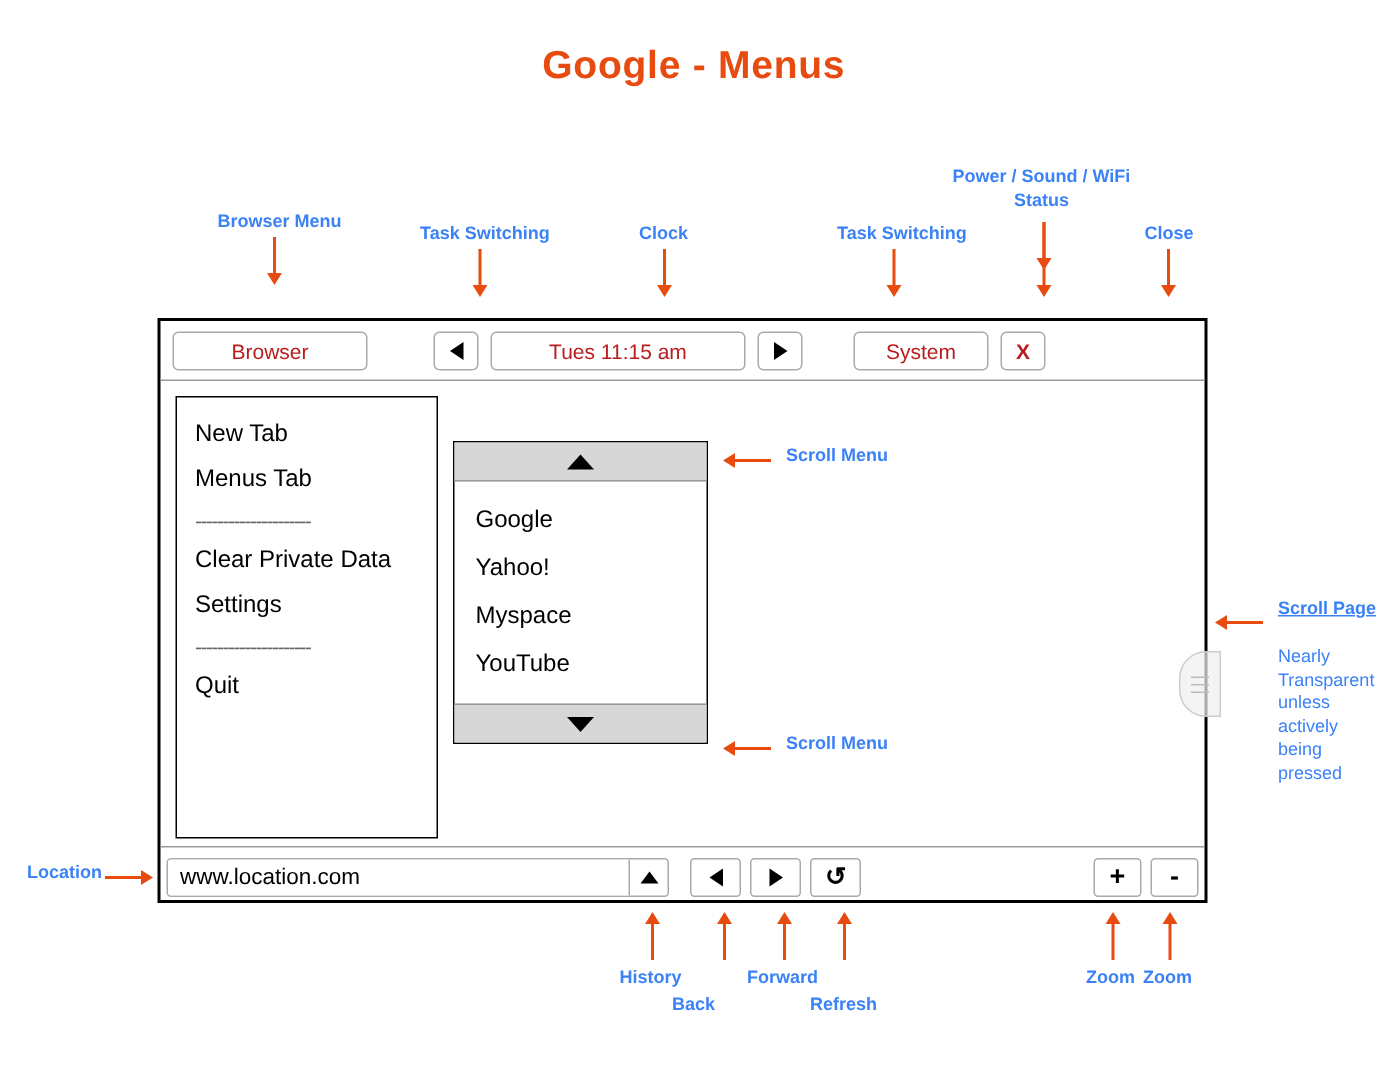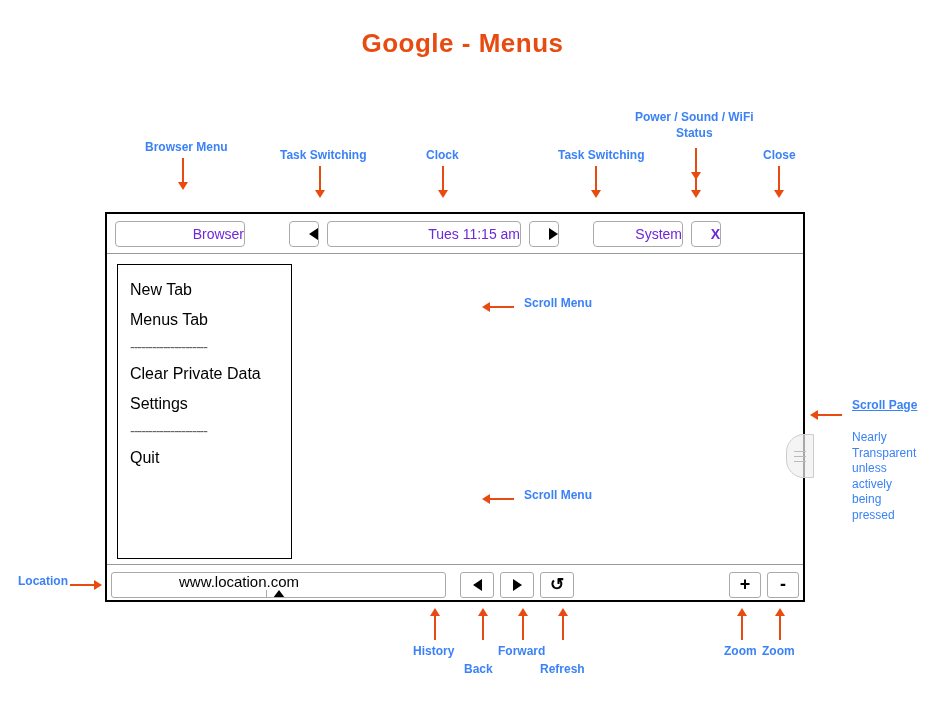--- a/index.html
+++ b/index.html
@@ -118,29 +118,29 @@
     align-items: center;
     padding: 0 4px;
   }
   .btn {
     border: 1px solid #aaa;
     border-radius: 4px;
     background: #fff;
     height: 26px;
     display: flex;
     align-items: center;
-    justify-content: flex-end;
+    justify-content: center;
     font-size: 14px;
-    color: #6d28d9;
+    color: #b91c1c;
     margin: 0 4px;
   }
   .browser-btn { width: 130px; }
   .task-btn { width: 30px; margin-left: 40px; }
   .task-btn-right { width: 30px; }
-  .clock-btn { width: 194px; }
+  .clock-btn { width: 170px; }
   .system-btn { width: 90px; margin-left: 30px; }
   .close-btn { width: 30px; font-weight: bold; }
   .tri-left {
     width:0;height:0;border-top:6px solid transparent;border-bottom:6px solid transparent;border-right:9px solid #000;
   }
   .tri-right {
     width:0;height:0;border-top:6px solid transparent;border-bottom:6px solid transparent;border-left:9px solid #000;
   }
   .tri-up {
     width:0;height:0;border-left:9px solid transparent;border-right:9px solid transparent;border-bottom:10px solid #000;
@@ -200,21 +200,20 @@
     padding: 0 4px;
   }
   .loc-wrap {
     display: flex;
     align-items: center;
     border: 1px solid #aaa;
     border-radius: 3px;
     height: 26px;
     overflow: hidden;
     width: 335px;
-    flex-direction: column;
   }
   .loc-input {
     border: none;
     outline: none;
     height: 24px;
     padding: 0 8px;
     font-size: 15px;
     flex: 1;
   }
   .loc-hist {
@@ -322,20 +321,34 @@
         </div>
       <div class="bmenu-item">
           <span>Settings</span>
         </div>
       <div class="bmenu-sep">---------------------</div>
       <div class="bmenu-item">
           <span>Quit</span>
         </div>
     </div>
 
+    <div class="subm">
+      <div class="subm-scroll">
+          <span class="tri-up"></span>
+        </div>
+      <div class="subm-body">
+        <div class="subm-item"><span>Google</span></div>
+        <div class="subm-item"><span>Yahoo!</span></div>
+        <div class="subm-item"><span>Myspace</span></div>
+        <div class="subm-item"><span>YouTube</span></div>
+      </div>
+      <div class="subm-scroll bottom">
+          <span class="tri-down"></span>
+        </div>
+    </div>
 
     <div class="scroll-page-handle">
       <div class="line"></div>
         <div class="line"></div>
         <div class="line"></div>
     </div>
   </div>
 
   <div class="bottombar">
     <div class="loc-wrap">
@@ -379,21 +392,21 @@
 unless actively
 being pressed</div>
 
 <div class="annot" style="left:18px; top:574px;text-align:center;">Location</div>
 <div class="arrow arrow-right" style="left:70px; top:580px;"></div>
 
 <div class="arrow arrow-up" style="left:430px; top:608px;"></div>
 <div class="annot" style="left:413px; top:644px;">History</div>
 
 <div class="arrow arrow-up" style="left:478px; top:608px;"></div>
-<div class="annot" style="left:464px; top:662px;">Back</div>
+<div class="annot" style="left:448px; top:662px;">Back</div>
 
 <div class="arrow arrow-up" style="left:518px; top:608px;"></div>
 <div class="annot" style="left:498px; top:644px;">Forward</div>
 
 <div class="arrow arrow-up" style="left:558px; top:608px;"></div>
 <div class="annot" style="left:540px; top:662px;">Refresh</div>
 
 <div class="arrow arrow-up" style="left:737px; top:608px;"></div>
 <div class="annot" style="left:724px; top:644px;">Zoom</div>
 

